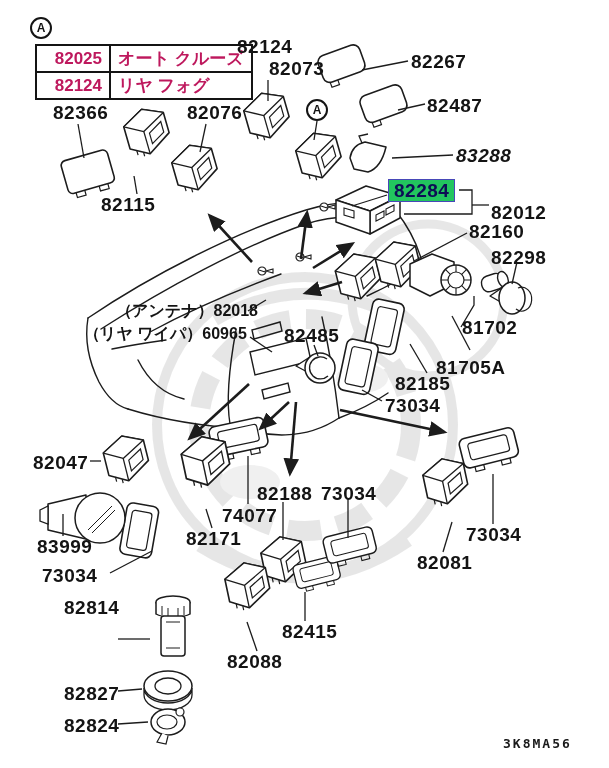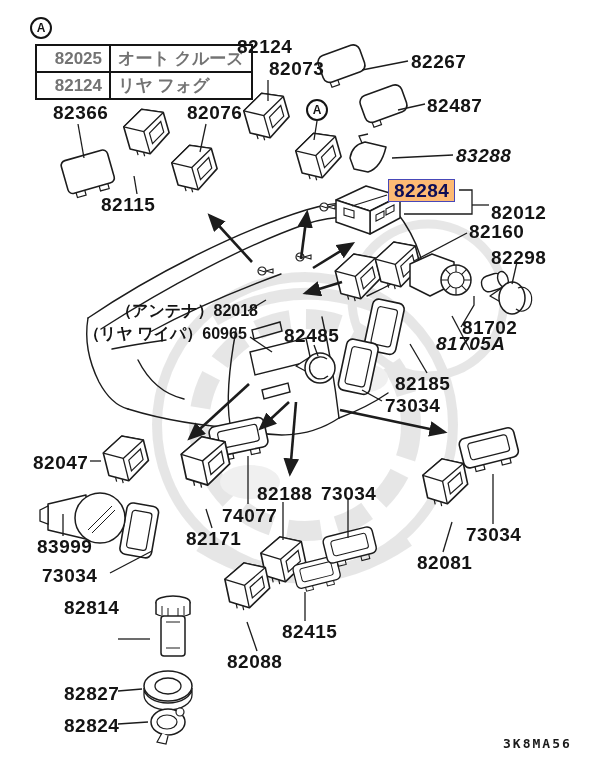--- a/index.html
+++ b/index.html
@@ -2,27 +2,27 @@
 <html><head>
 <meta charset="utf-8">
 <style>
   html,body{margin:0;padding:0;background:#ffffff;}
   #stage{position:relative;width:609px;height:768px;background:#ffffff;overflow:hidden;
          font-family:"Liberation Sans",sans-serif;}
   #lineart{position:absolute;left:0;top:0;}
   .label{position:absolute;font:bold 19px "Liberation Sans",sans-serif;color:#141414;
          white-space:nowrap;letter-spacing:.5px;line-height:1;}
   .label.jp{font-size:16px;letter-spacing:0;}
-  .label.hl{background:#fdba74;border:1px solid #4848b8;color:#0d0d55;padding:1px 5px;line-height:19px;}
+  .label.hl{background:#22c55e;border:1px solid #4848b8;color:#0d0d55;padding:1px 5px;line-height:19px;}
   .label.code{font:bold 13px "DejaVu Sans Mono","Liberation Mono",monospace;letter-spacing:2px;color:#1a1a1a;}
   .amark{position:absolute;width:18px;height:18px;border:2px solid #141414;border-radius:50%;
          display:flex;align-items:center;justify-content:center;
          font:bold 12px "Liberation Sans",sans-serif;color:#141414;background:#fff;}
   table.legend{position:absolute;left:35px;top:44px;border-collapse:collapse;background:#fff;}
-  table.legend td{border:2px solid #141414;font:bold 17px "Liberation Sans",sans-serif;color:#737373;
+  table.legend td{border:2px solid #141414;font:bold 17px "Liberation Sans",sans-serif;color:#be185d;
                   height:23px;padding:1px 7px;white-space:nowrap;}
   table.legend td.num{width:58px;text-align:right;}
   table.legend td.desc{width:116px;text-align:left;}
 </style>
 </head>
 <body>
 
 <div id="stage">
 
   <svg id="lineart" width="609" height="768" viewBox="0 0 609 768">
@@ -254,21 +254,21 @@
   <div class="label" style="left:427px;top:96px;">82487</div>
   <div class="label" style="left:456px;top:146px;font-style:italic;">83288</div>
   <div class="label hl" style="left:388px;top:179px;">82284</div>
   <div class="label" style="left:491px;top:192px;margin-top:11px;">82012</div>
   <div class="label" style="left:469px;top:222px;">82160</div>
   <div class="label" style="left:491px;top:248px;text-align:right;">82298</div>
   <div class="label jp" style="left:116px;top:303px;">（アンテナ）82018</div>
   <div class="label jp" style="left:84px;top:326px;">（リヤ ワイパ）60965</div>
   <div class="label" style="left:284px;top:326px;">82485</div>
   <div class="label" style="left:462px;top:318px;">81702</div>
-  <div class="label" style="left:436px;top:334px;font-style:italic;">81705A</div>
+  <div class="label" style="left:436px;top:358px;">81705A</div>
   <div class="label" style="left:395px;top:374px;">82185</div>
   <div class="label" style="left:385px;top:396px;">73034</div>
   <div class="label" style="left:33px;top:453px;">82047</div>
   <div class="label" style="left:37px;top:537px;">83999</div>
   <div class="label" style="left:42px;top:566px;">73034</div>
   <div class="label" style="left:222px;top:506px;">74077</div>
   <div class="label" style="left:186px;top:529px;">82171</div>
   <div class="label" style="left:257px;top:484px;">82188</div>
   <div class="label" style="left:321px;top:484px;">73034</div>
   <div class="label" style="left:466px;top:525px;">73034</div>

